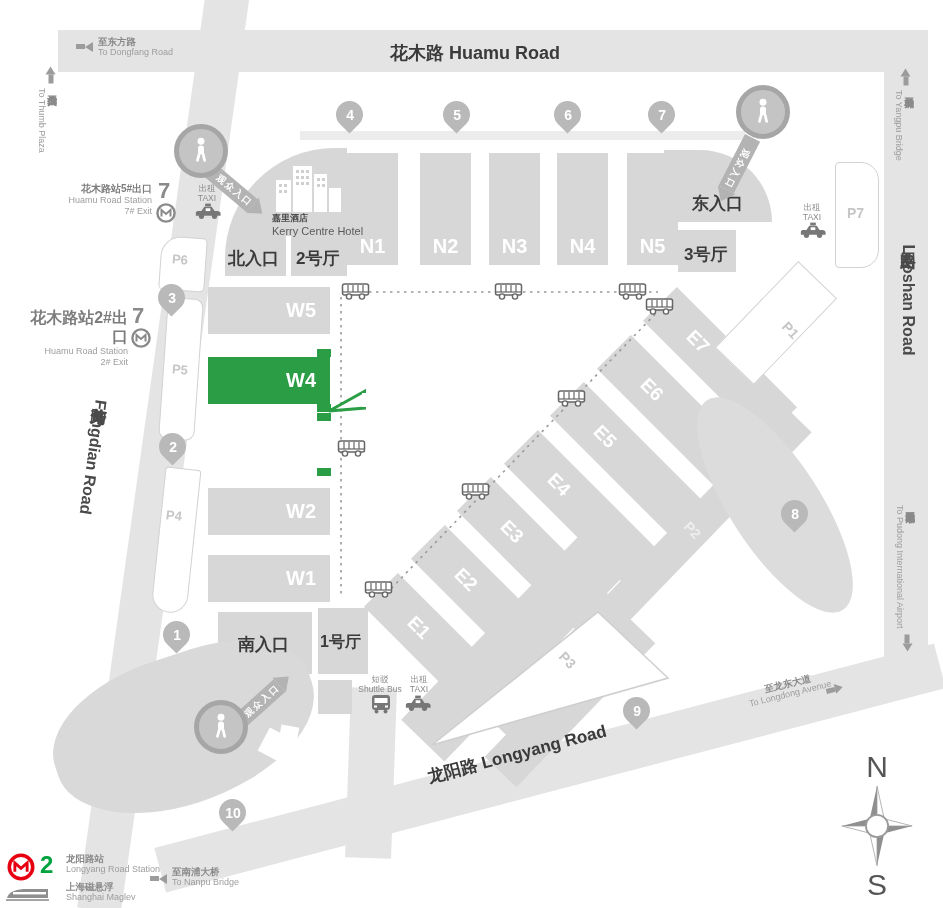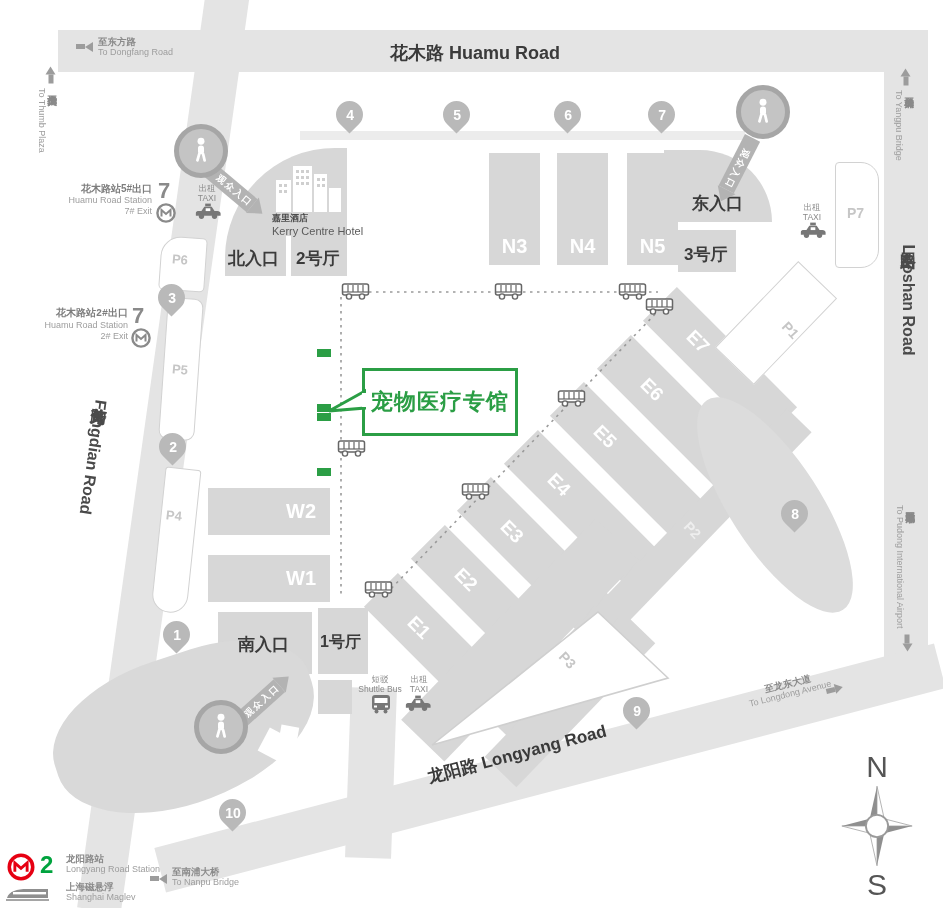--- a/index.html
+++ b/index.html
@@ -123,21 +123,21 @@
   </div>
   <div class="abs" style="left:158px;top:178px;font-size:22px;font-weight:700;color:#8a8a8a;z-index:6;">7</div>
   <div class="abs" style="left:155px;top:202px;z-index:6;">
     <svg width="22" height="22" viewBox="0 0 22 22">
         <circle cx="11" cy="11" r="8.6" fill="#fff" stroke="#8a8a8a" stroke-width="2.4"></circle>
         <path d="M6.5 14.5 V8 L11 12 L15.5 8 V14.5" fill="none" stroke="#8a8a8a" stroke-width="2"></path>
       </svg>
   </div>
 
   <div class="abs" style="left:18px;top:308px;width:110px;text-align:right;z-index:6;">
-    <div class="smallb" style="font-size:10px;color:#7d7d7d;font-family:Liberation Mono, monospace;">花木路站2#出口</div>
+    <div class="smallb" style="font-size:16px;color:#7d7d7d;">花木路站2#出口</div>
     <div class="small">Huamu Road Station</div>
     <div class="small">2# Exit</div>
   </div>
   <div class="abs" style="left:132px;top:303px;font-size:22px;font-weight:700;color:#8a8a8a;z-index:6;">7</div>
   <div class="abs" style="left:130px;top:327px;z-index:6;">
     <svg width="22" height="22" viewBox="0 0 22 22">
         <circle cx="11" cy="11" r="8.6" fill="#fff" stroke="#8a8a8a" stroke-width="2.4"></circle>
         <path d="M6.5 14.5 V8 L11 12 L15.5 8 V14.5" fill="none" stroke="#8a8a8a" stroke-width="2"></path>
       </svg>
   </div>
@@ -216,32 +216,44 @@
         <rect x="12" y="0" width="6" height="3" fill="#777"></rect>
         <path d="M2 13 L2 10 C2 8.5 3.5 8 5 8 L8 8 L11 3.5 L19 3.5 L22 8 L25 8 C27 8 28.5 9 28.5 10.5 L28.5 13 Z" fill="#777"></path>
         <rect x="12.5" y="5" width="5" height="3" fill="#fff"></rect>
         <circle cx="8" cy="13.6" r="2.8" fill="#777"></circle>
         <circle cx="22" cy="13.6" r="2.8" fill="#777"></circle>
       </svg>
   </div>
   <div class="pout" style="left:835px;top:162px;width:44px;height:106px;border-radius:4px 18px 18px 4px;"></div>
   <div class="plbl" style="left:847px;top:205px;">P7</div>
 
+  <div class="hall whall" style="top:287px;">
+    <span>W5</span>
+    </div>
+  <div class="hall whall green" style="top:357px;">
+    <span>W4</span>
+    </div>
   <div class="hall whall" style="top:488px;">
     <span>W2</span>
     </div>
   <div class="hall whall" style="top:555px;">
     <span>W1</span>
     </div>
 
   <div class="abs" style="left:317px;top:349px;width:14px;height:8px;background:#2b9e45;"></div>
   <div class="abs" style="left:317px;top:404px;width:14px;height:8px;background:#2b9e45;"></div>
   <div class="abs" style="left:317px;top:413px;width:14px;height:8px;background:#2b9e45;"></div>
   <div class="abs" style="left:317px;top:468px;width:14px;height:8px;background:#2b9e45;"></div>
 
+  <div class="hall nhall" style="left:347px;">
+    <span>N1</span>
+    </div>
+  <div class="hall nhall" style="left:420px;">
+    <span>N2</span>
+    </div>
   <div class="hall nhall" style="left:489px;">
     <span>N3</span>
     </div>
   <div class="hall nhall" style="left:557px;">
     <span>N4</span>
     </div>
   <div class="hall nhall" style="left:627px;">
     <span>N5</span>
     </div>
 
@@ -375,23 +387,20 @@
   <div class="abs" style="left:404px;top:695px;z-index:6;">
     <svg width="28" height="18" viewBox="0 0 30 18">
         <rect x="12" y="0" width="6" height="3" fill="#777"></rect>
         <path d="M2 13 L2 10 C2 8.5 3.5 8 5 8 L8 8 L11 3.5 L19 3.5 L22 8 L25 8 C27 8 28.5 9 28.5 10.5 L28.5 13 Z" fill="#777"></path>
         <rect x="12.5" y="5" width="5" height="3" fill="#fff"></rect>
         <circle cx="8" cy="13.6" r="2.8" fill="#777"></circle>
         <circle cx="22" cy="13.6" r="2.8" fill="#777"></circle>
       </svg>
   </div>
 
-  <div class="calloutbox">
-    <span>宠物医疗专馆</span>
-  </div>
   <svg width="42" height="34" style="position:absolute;left:324px;top:384px;z-index:11;">
     <polygon points="41,7 5,27 41,24" fill="#fff" stroke="#2b9e45" stroke-width="3"></polygon>
     <rect x="38" y="9" width="4" height="14" fill="#fff"></rect>
   </svg>
 
   <div class="abs" style="left:840px;top:750px;width:74px;text-align:center;z-index:6;">
     <div style="font-size:30px;color:#555;">N</div>
     <svg width="74" height="84" viewBox="0 0 80 90" style="margin:0 auto;">
       <polygon points="40,2 40,45 32,38" fill="#8f8f8f"></polygon>
         <polygon points="40,2 40,45 48,38" fill="#fff" stroke="#9a9a9a" stroke-width="0.8"></polygon>

